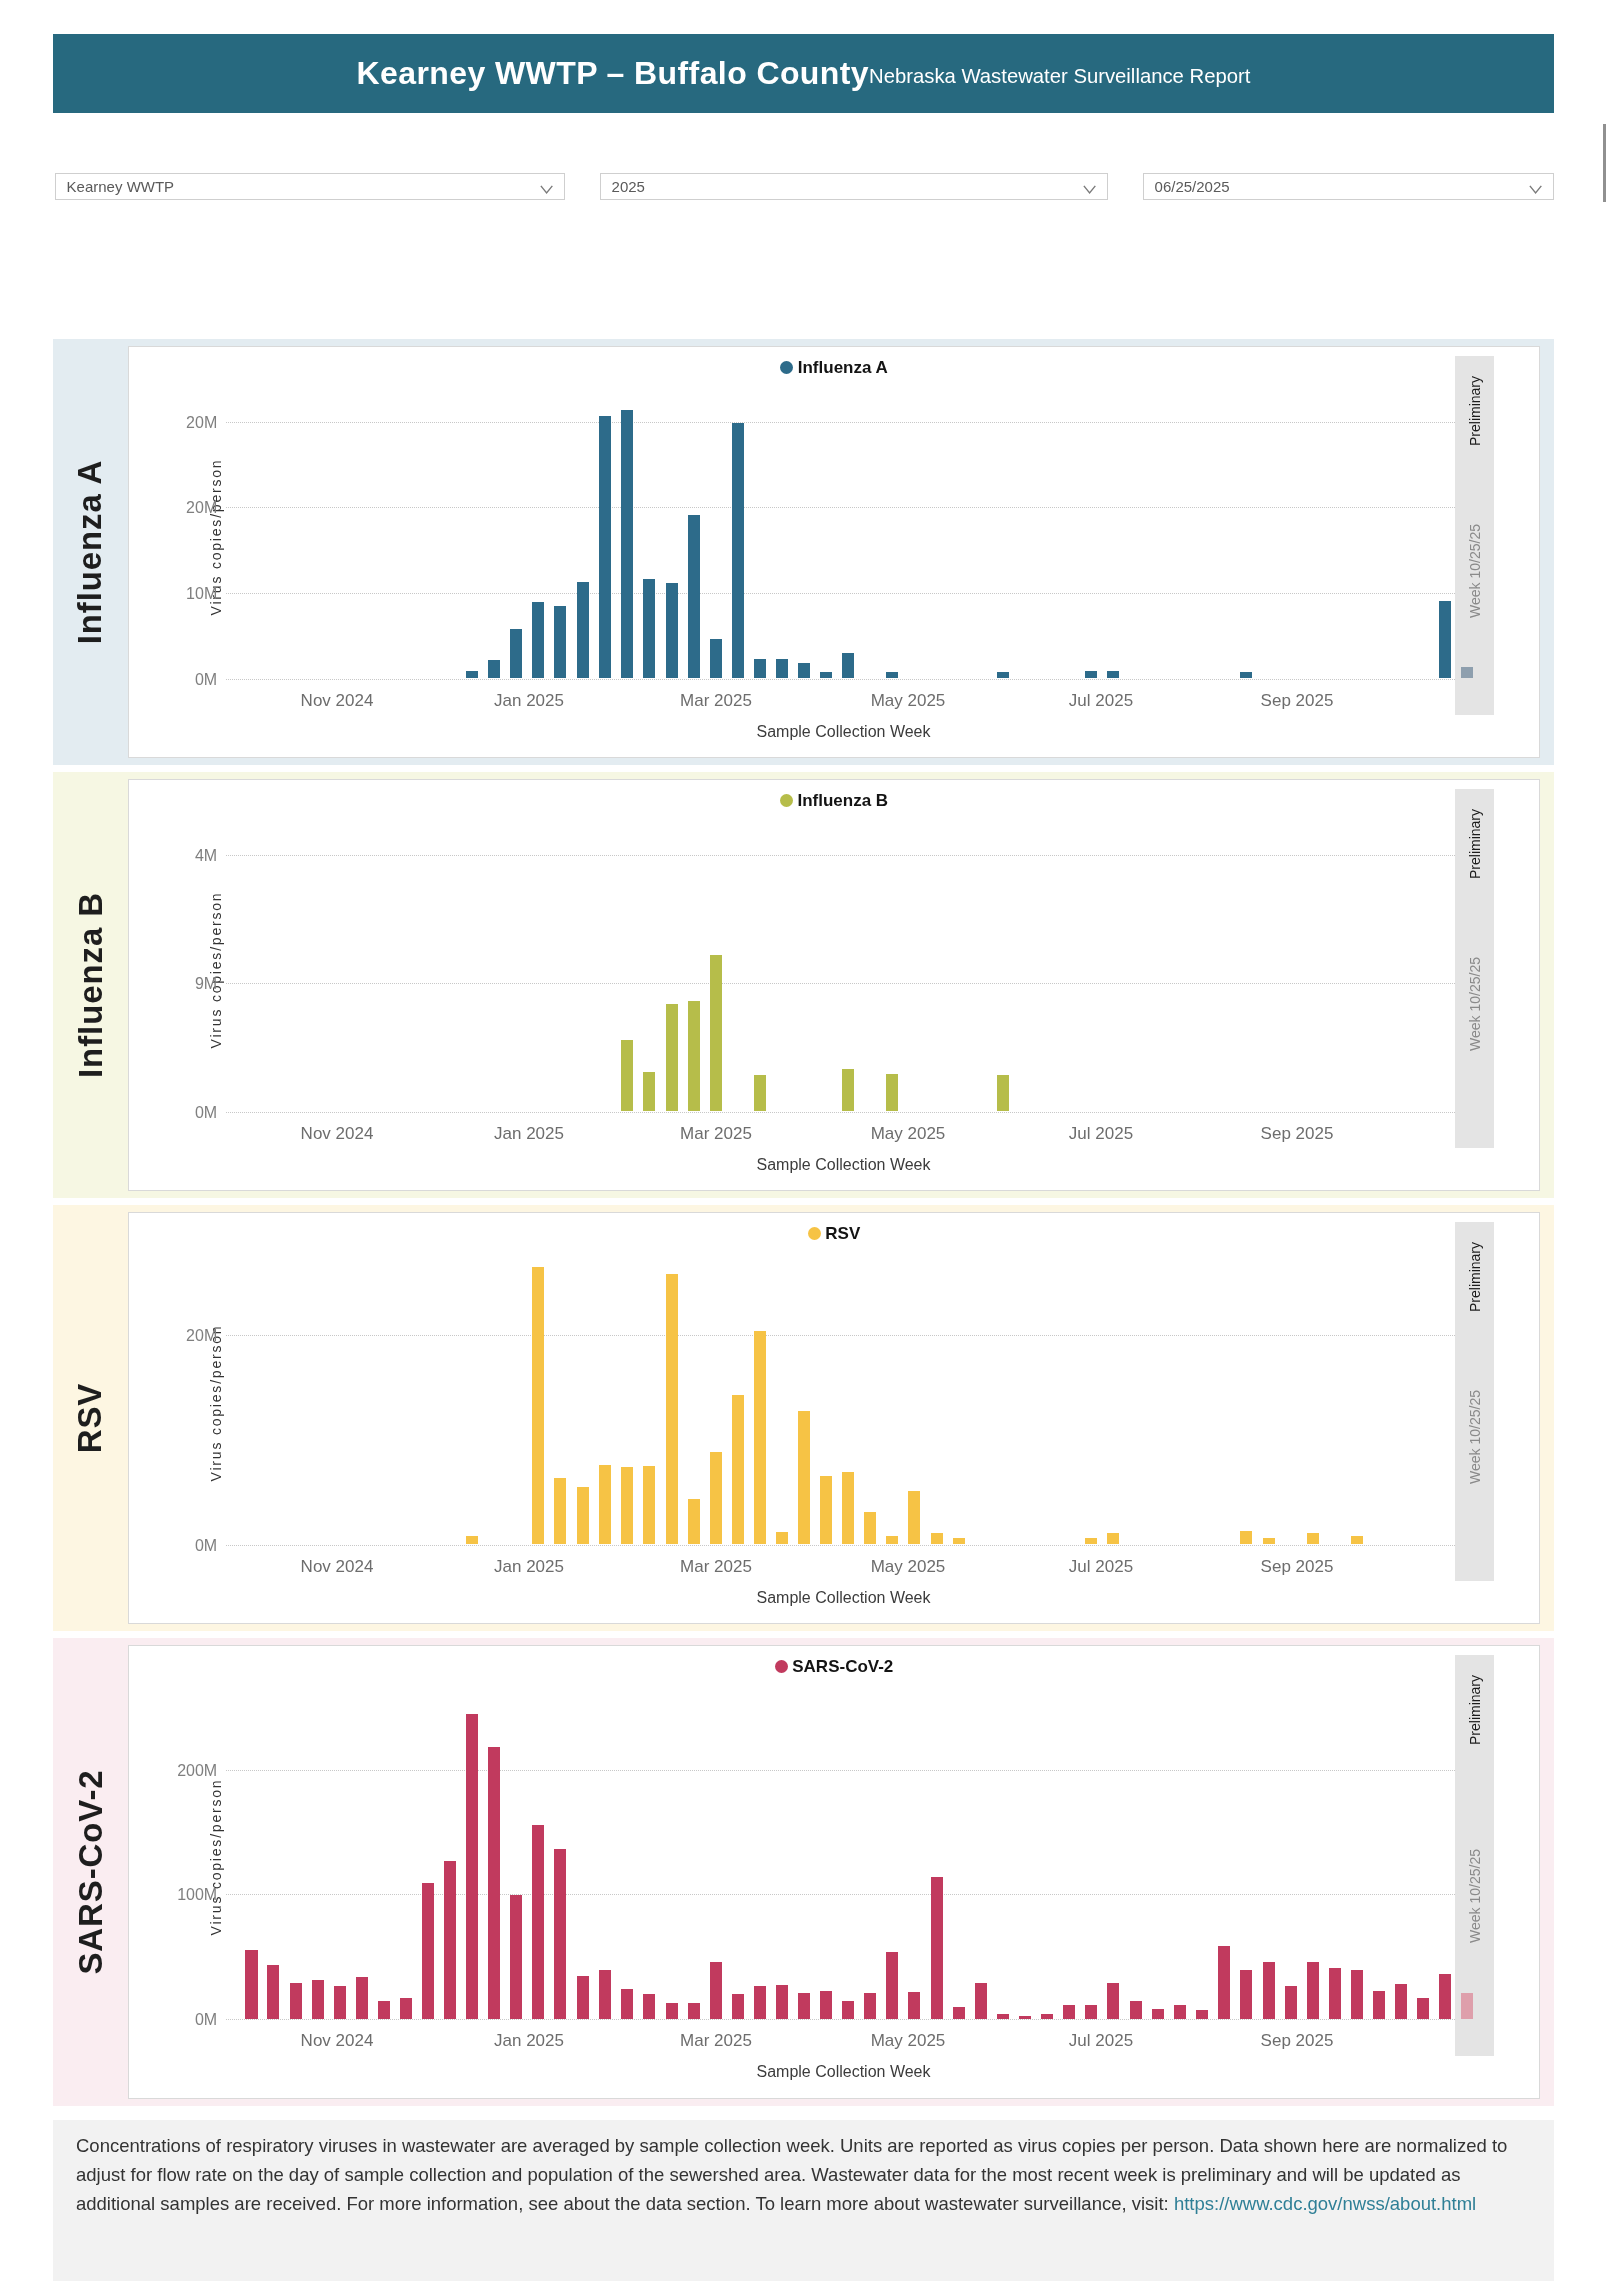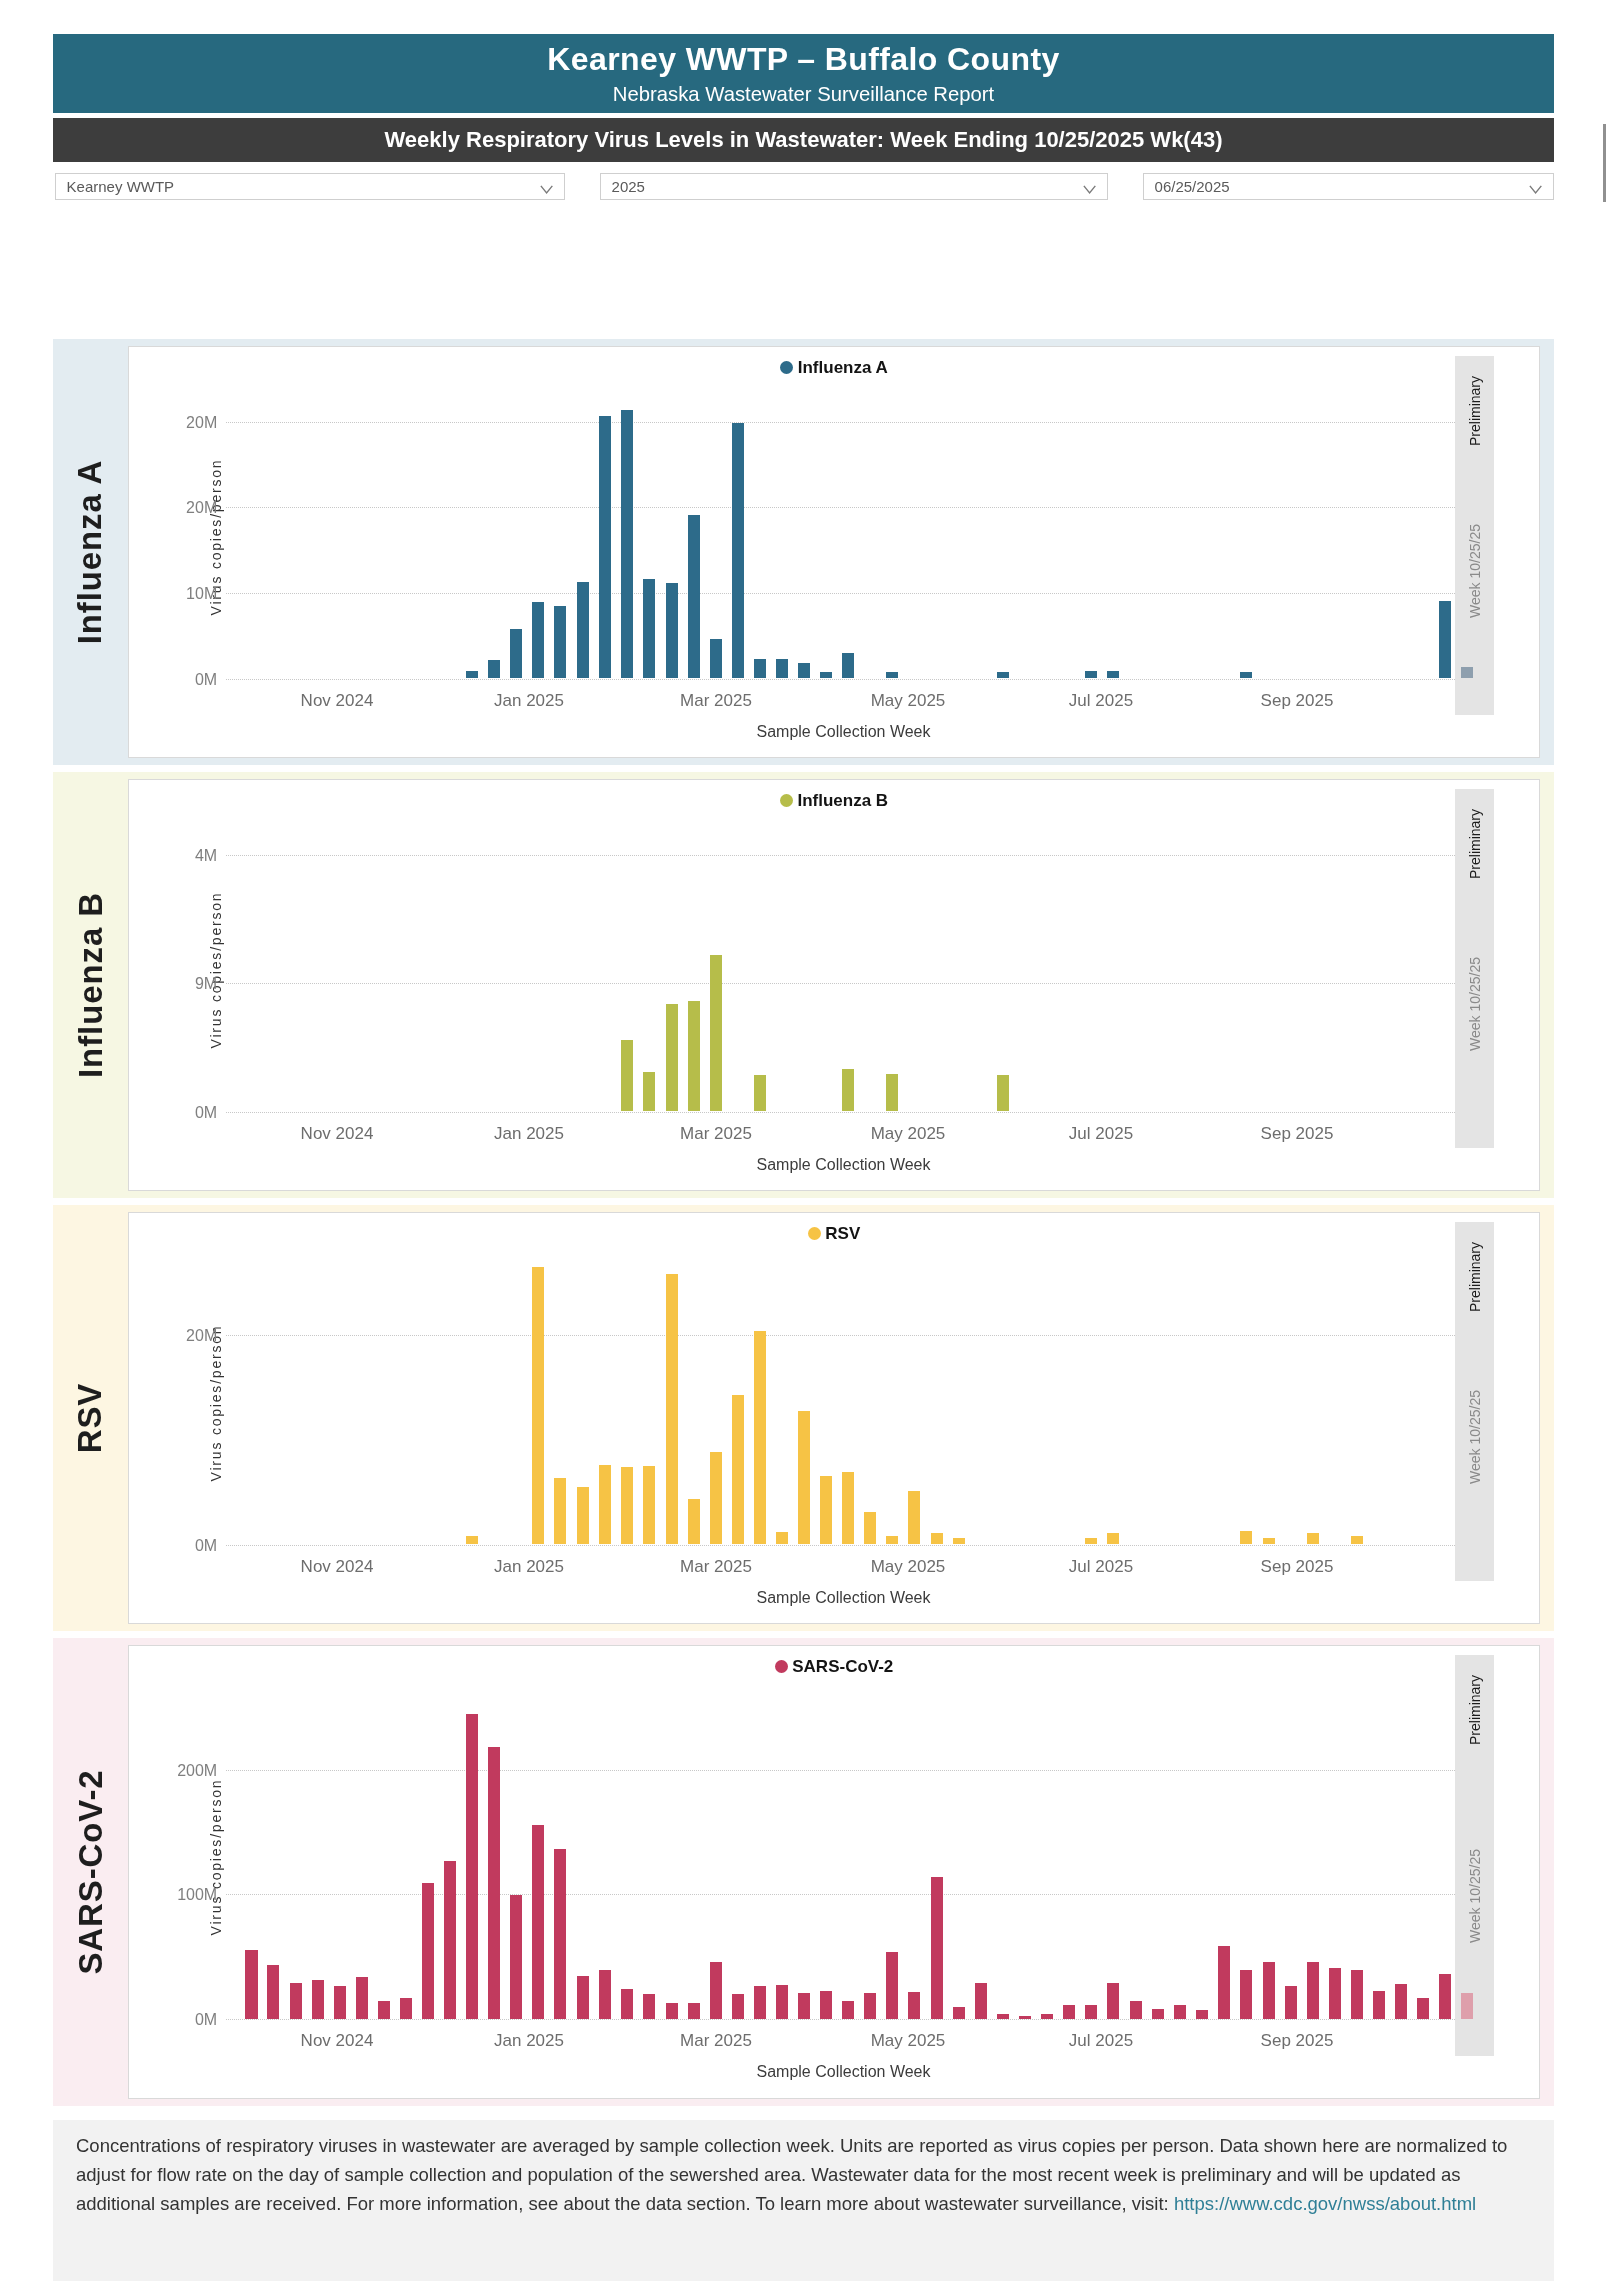--- a/index.html
+++ b/index.html
@@ -1,20 +1,20 @@
 <!DOCTYPE html>
 <html style="font-size:14px"><head>
 <meta charset="utf-8">
 <style>
   html,body{margin:0;padding:0;background:#ffffff;}
   .page{position:relative;width:1609px;height:2295px;background:#ffffff;overflow:hidden;
         font-family:"Liberation Sans",sans-serif;}
   
   .header{position:absolute;left:53px;right:55px;top:34px;height:79px;background:#27697f;
-          display:flex;flex-direction:column;align-items:center;justify-content:center;color:#fff;}
+          display:flex;flex-direction:row;align-items:center;justify-content:center;color:#fff;}
   .header .title{font-size:32px;font-weight:bold;letter-spacing:0.4px;}
   .header .subtitle{font-size:20.3px;margin-top:5.3px;}
   .banner{position:absolute;left:53px;right:55px;top:118px;height:44px;background:#3d3d3d;color:#fff;
           display:flex;align-items:center;justify-content:center;font-size:22px;font-weight:bold;}
   
   .filters{position:absolute;left:55px;right:55px;top:173px;height:26.5px;display:flex;}
   .dropdown{position:relative;background:#fff;border:0.9px solid #cfcfcf;height:25px;display:flex;
             align-items:center;padding:0 10.6px;color:#5a5a5a;font-size:15px;}
   .dropdown .chev{position:absolute;right:10.6px;top:7px;}
   .dd1{width:487px;margin-right:35px;}
@@ -56,23 +56,20 @@
 </head>
 <body>
 
 <div class="page">
 
   <div class="header">
     <div class="title">Kearney WWTP – Buffalo County</div>
     <div class="subtitle">Nebraska Wastewater Surveillance Report</div>
   </div>
 
-  <div class="banner">
-    <span>Weekly Respiratory Virus Levels in Wastewater: Week Ending 10/25/2025 Wk(43)</span>
-  </div>
 
   <div class="filters">
     <div class="dropdown dd1">
       <span>Kearney WWTP</span>
       <span class="chev">
         <svg width="13.2" height="9.7" viewBox="0 0 15 11">
             <polyline points="1,1 7.5,9 14,1" fill="none" stroke="#7a7a7a" stroke-width="1.6"></polyline>
           </svg>
       </span>
     </div>

